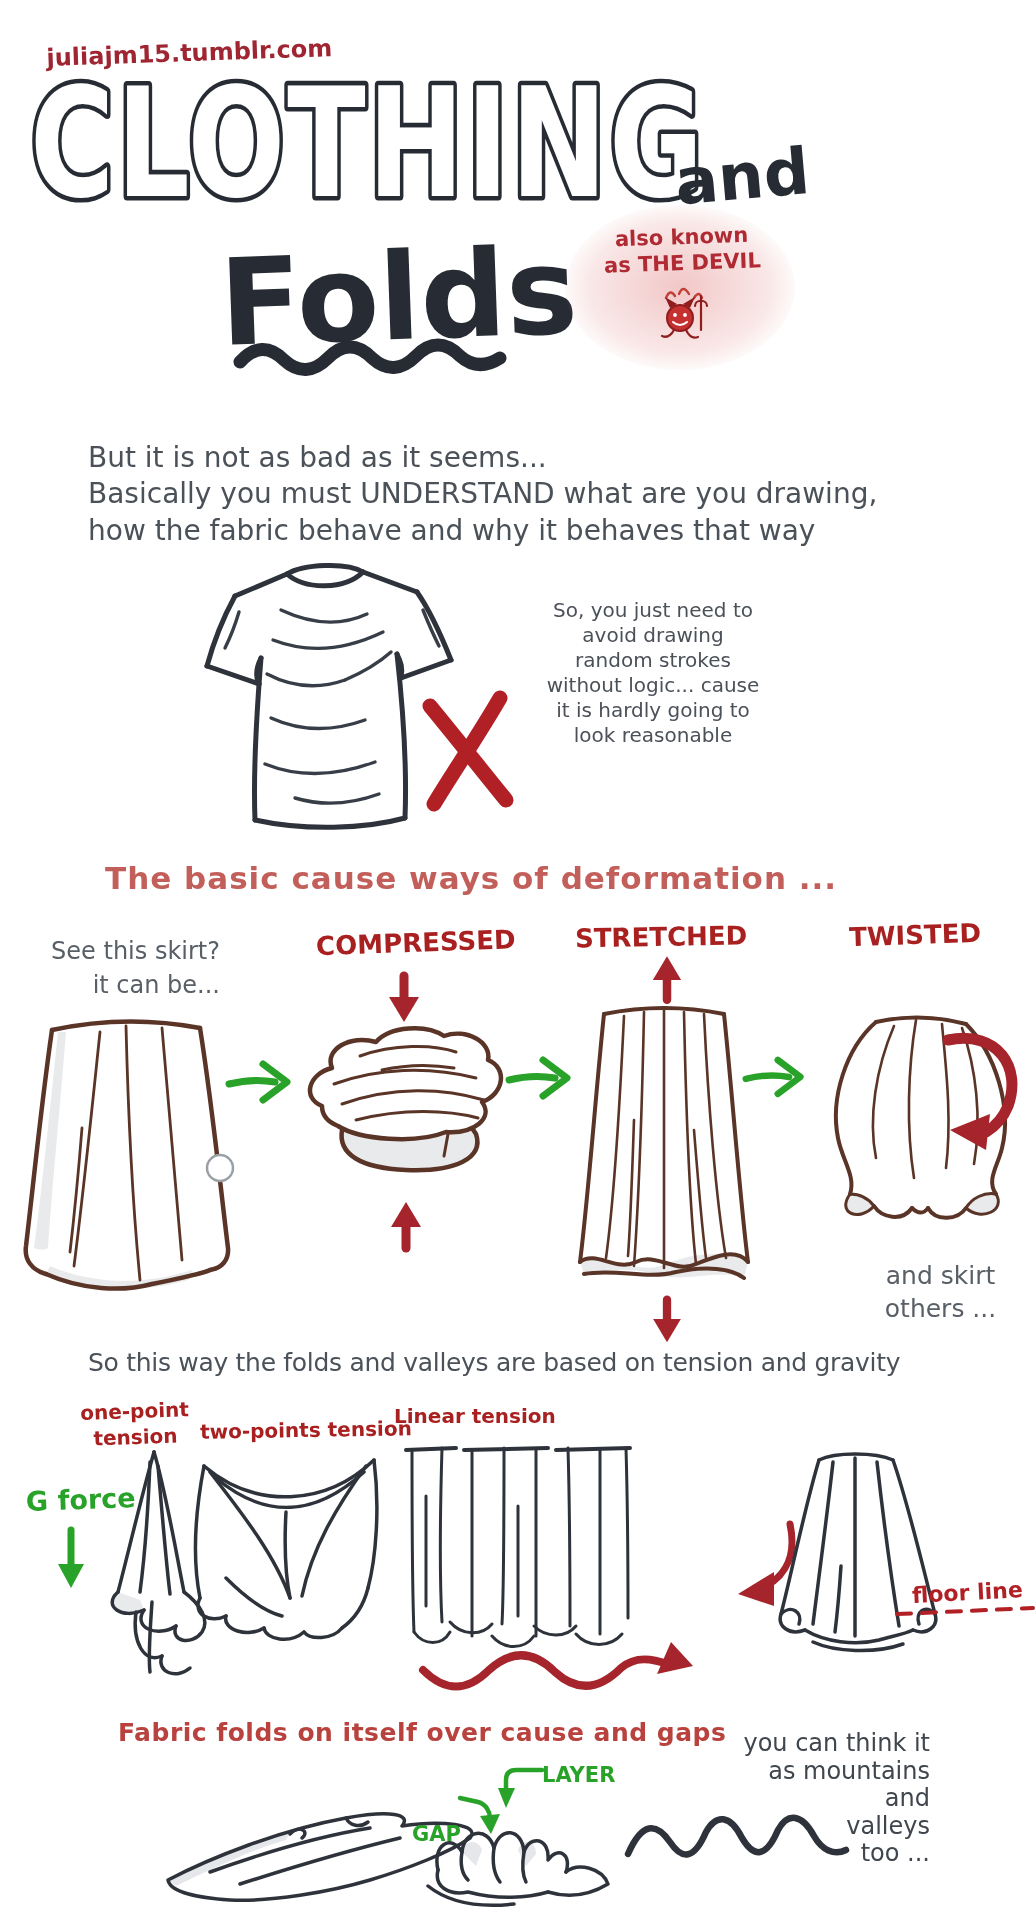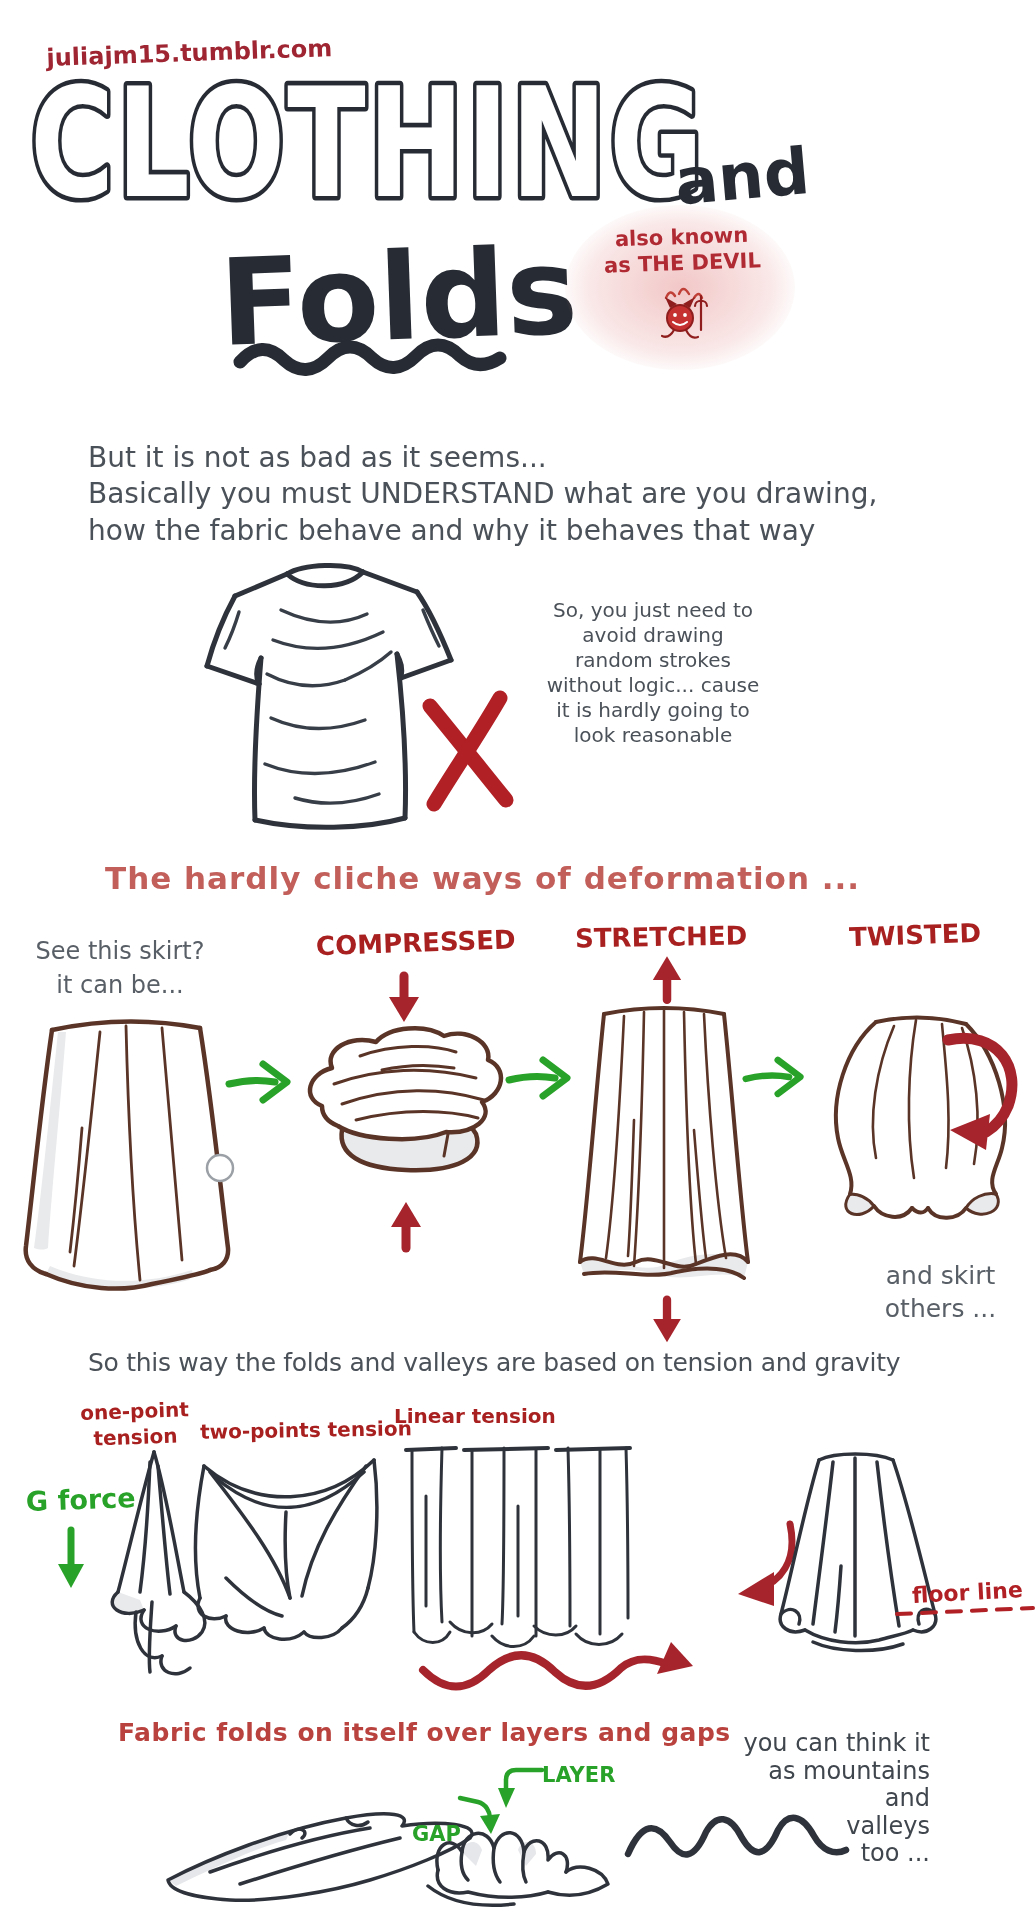--- a/index.html
+++ b/index.html
@@ -85,23 +85,23 @@
     <path d="M82,10 C60,48 34,86 16,116" fill="none" stroke="#b02025" stroke-width="15" stroke-linecap="round"></path>
   </svg>
 
   <div class="abs pre hand" style="left:508px;top:598px;width:290px;text-align:center;font-size:20px;line-height:1.25;">So, you just need to
 avoid drawing
 random strokes
 without logic... cause
 it is hardly going to
 look reasonable</div>
 
-  <div class="abs" style="left:105px;top:860px;font-size:31px;font-weight:bold;color:#c35f5a;letter-spacing:1px;">The hardly cliche ways of deformation ...</div>
-
-  <div class="abs pre" style="left:20px;top:935px;width:200px;text-align:center;font-size:24px;line-height:1.4;color:#595f66;">See this skirt?
+  <div class="abs" style="left:105px;top:860px;font-size:31px;font-weight:bold;color:#c35f5a;letter-spacing:1px;">The basic cause ways of deformation ...</div>
+
+  <div class="abs pre" style="left:20px;top:935px;width:200px;text-align:right;font-size:24px;line-height:1.4;color:#595f66;">See this skirt?
 it can be...</div>
 
   <svg class="abs" style="left:22px;top:1008px;" width="208" height="285" viewBox="0 0 208 285">
     <path d="M36,24 C28,100 20,180 12,240 C18,242 22,242 26,240 C30,180 38,100 44,24 Z" fill="#e9eaec"></path>
     <path d="M28,258 C70,276 120,278 170,262 C172,268 170,270 166,272 C120,286 60,282 24,266 Z" fill="#e9eaec"></path>
     <g fill="none" stroke="#5a3426" stroke-width="4.5" stroke-linecap="round">
       <path d="M30,22 Q104,6 178,20"></path>
       <path d="M30,22 C20,90 12,170 4,238 C2,252 10,262 24,266"></path>
       <path d="M178,20 C190,95 198,175 206,240 C207,252 200,260 188,262"></path>
       <path d="M24,266 C60,282 100,284 130,276 C160,270 180,266 188,262"></path>
@@ -316,21 +316,21 @@
       <path d="M38,196 C60,206 100,208 128,198"></path>
     </g>
   </svg>
 
   <div class="abs" style="left:912px;top:1580px;font-size:22px;font-weight:bold;color:#b02024;transform:rotate(-3deg);">floor line</div>
 
   <svg class="abs" style="left:895px;top:1604px;" width="140" height="14" viewBox="0 0 140 14">
     <path d="M2,10 L138,4" fill="none" stroke="#b02024" stroke-width="4" stroke-linecap="round" stroke-dasharray="14 11"></path>
   </svg>
 
-  <div class="abs" style="left:118px;top:1718px;font-size:25px;font-weight:bold;color:#b9423e;letter-spacing:0.5px;">Fabric folds on itself over layers and gaps</div>
+  <div class="abs" style="left:118px;top:1718px;font-size:25px;font-weight:bold;color:#b9423e;letter-spacing:0.5px;">Fabric folds on itself over cause and gaps</div>
 
   <svg class="abs" style="left:150px;top:1788px;" width="345" height="125" viewBox="0 0 345 125">
     <path d="M18,92 C60,70 100,52 140,44 L136,52 C100,62 60,82 26,98 Z" fill="#e6e7ea"></path>
     <g fill="none" stroke="#2e333b" stroke-width="3.5" stroke-linecap="round" stroke-linejoin="round">
       <path d="M18,92 C60,70 130,42 196,30 C240,22 262,26 252,38 C290,32 332,36 320,50 C300,64 260,80 220,92 C180,104 120,114 80,112 C48,110 20,104 18,92 Z"></path>
       <path d="M60,84 C110,66 170,48 220,40"></path>
       <path d="M90,96 C140,80 200,62 250,50"></path>
       <path d="M140,46 C150,36 160,44 152,50"></path>
       <path d="M196,30 C200,38 210,40 218,34"></path>
     </g>

